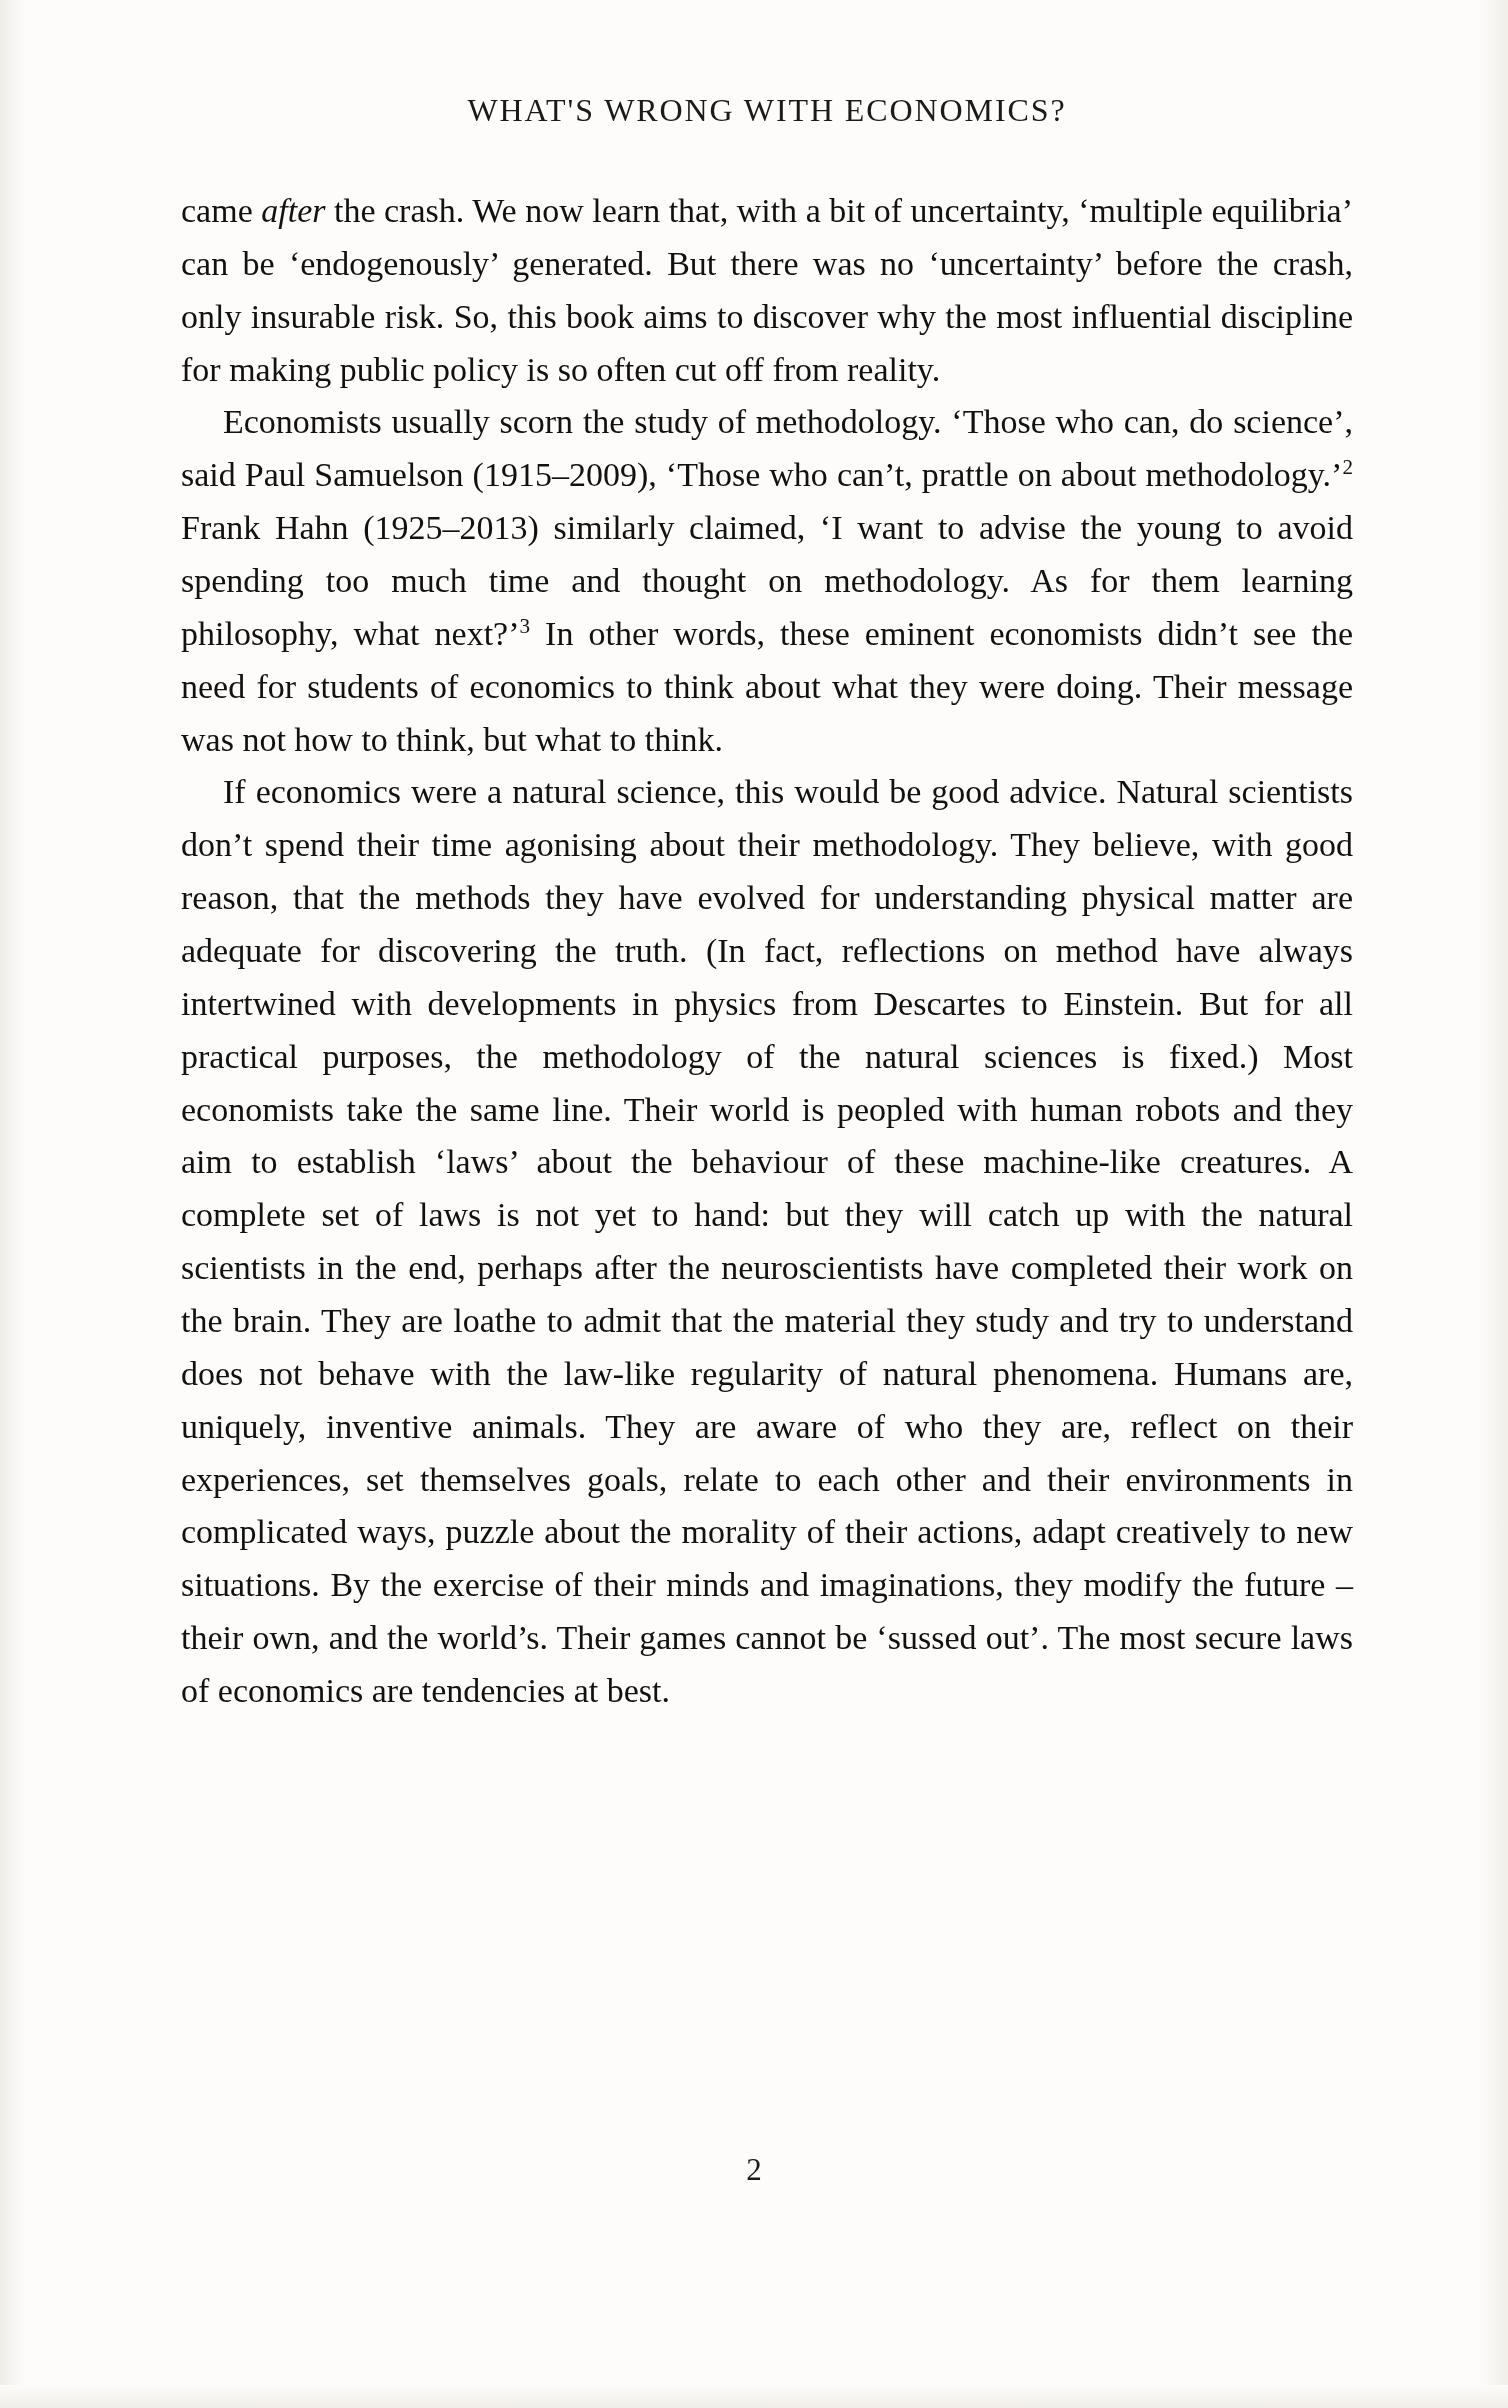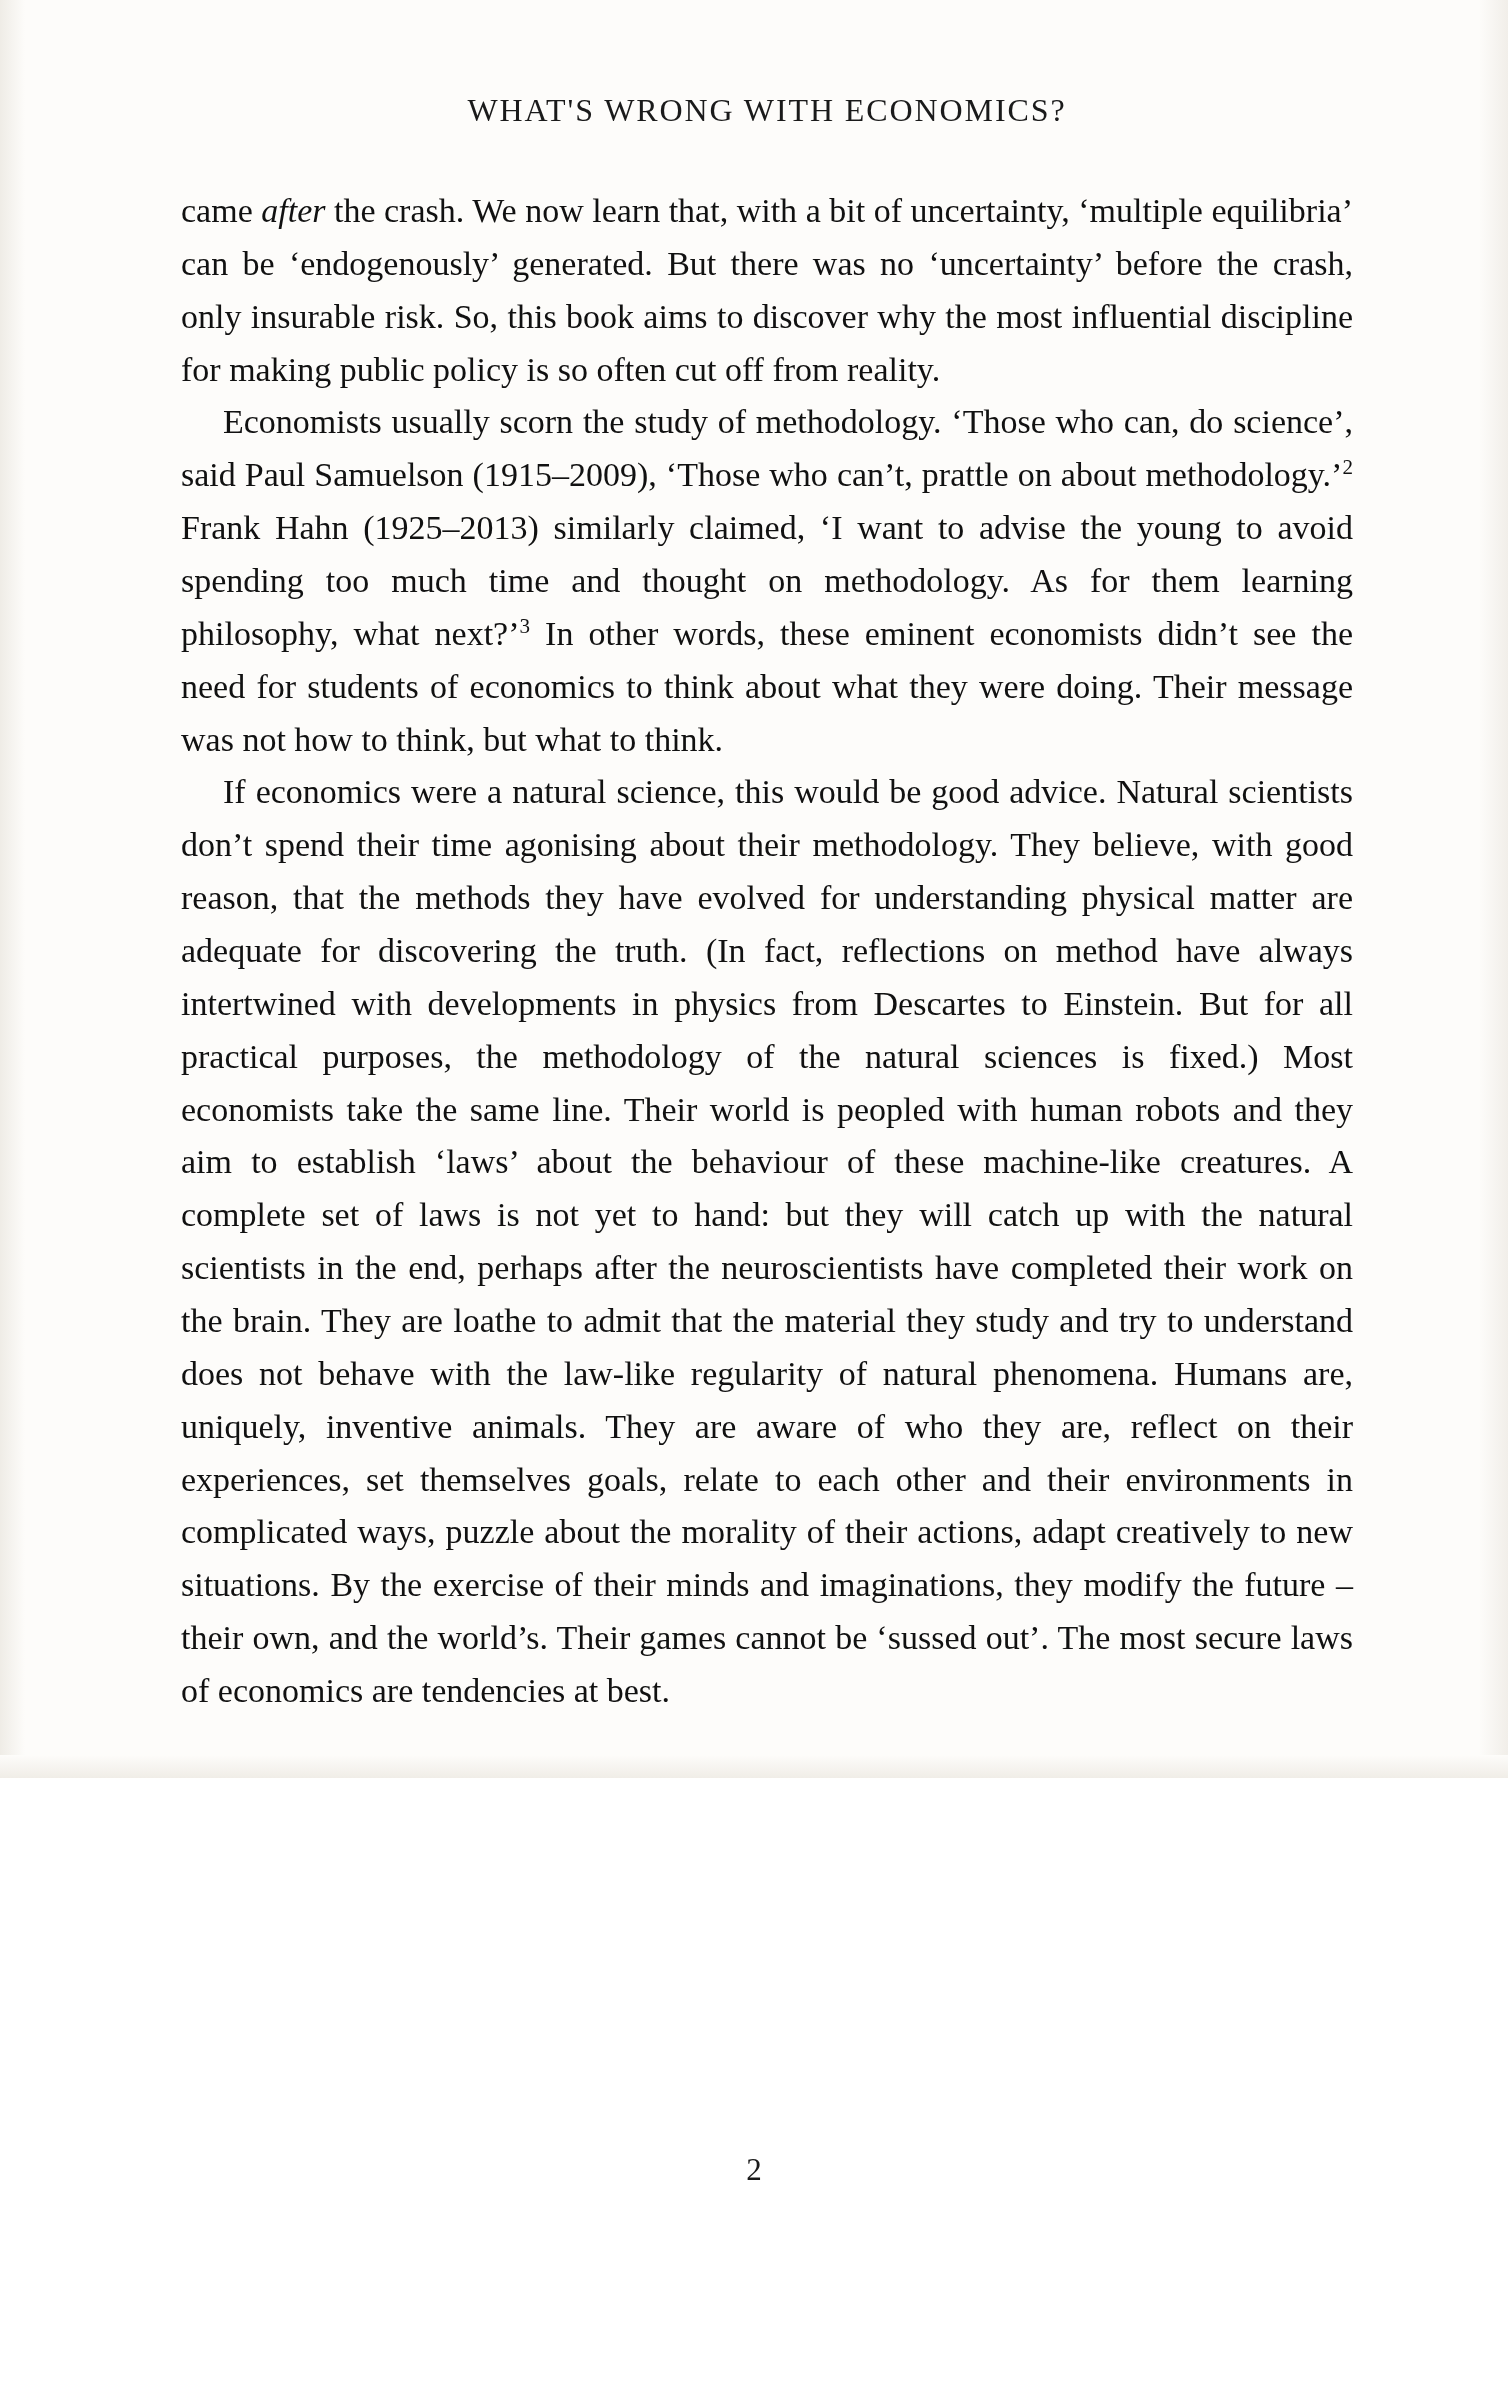--- a/index.html
+++ b/index.html
@@ -10,21 +10,21 @@
   body {
     width: 1508px;
     height: 2408px;
     font-family: "Liberation Serif", serif;
     color: #121212;
     overflow: hidden;
   }
   .page {
     position: relative;
     width: 1508px;
-    height: 1778px;
+    height: 2408px;
     background: #fdfcfa;
     box-sizing: border-box;
     padding: 13px;
   }
   .page-inner {
     position: absolute;
     left: 181px;
     top: 92px;
     width: 1172px;
   }

